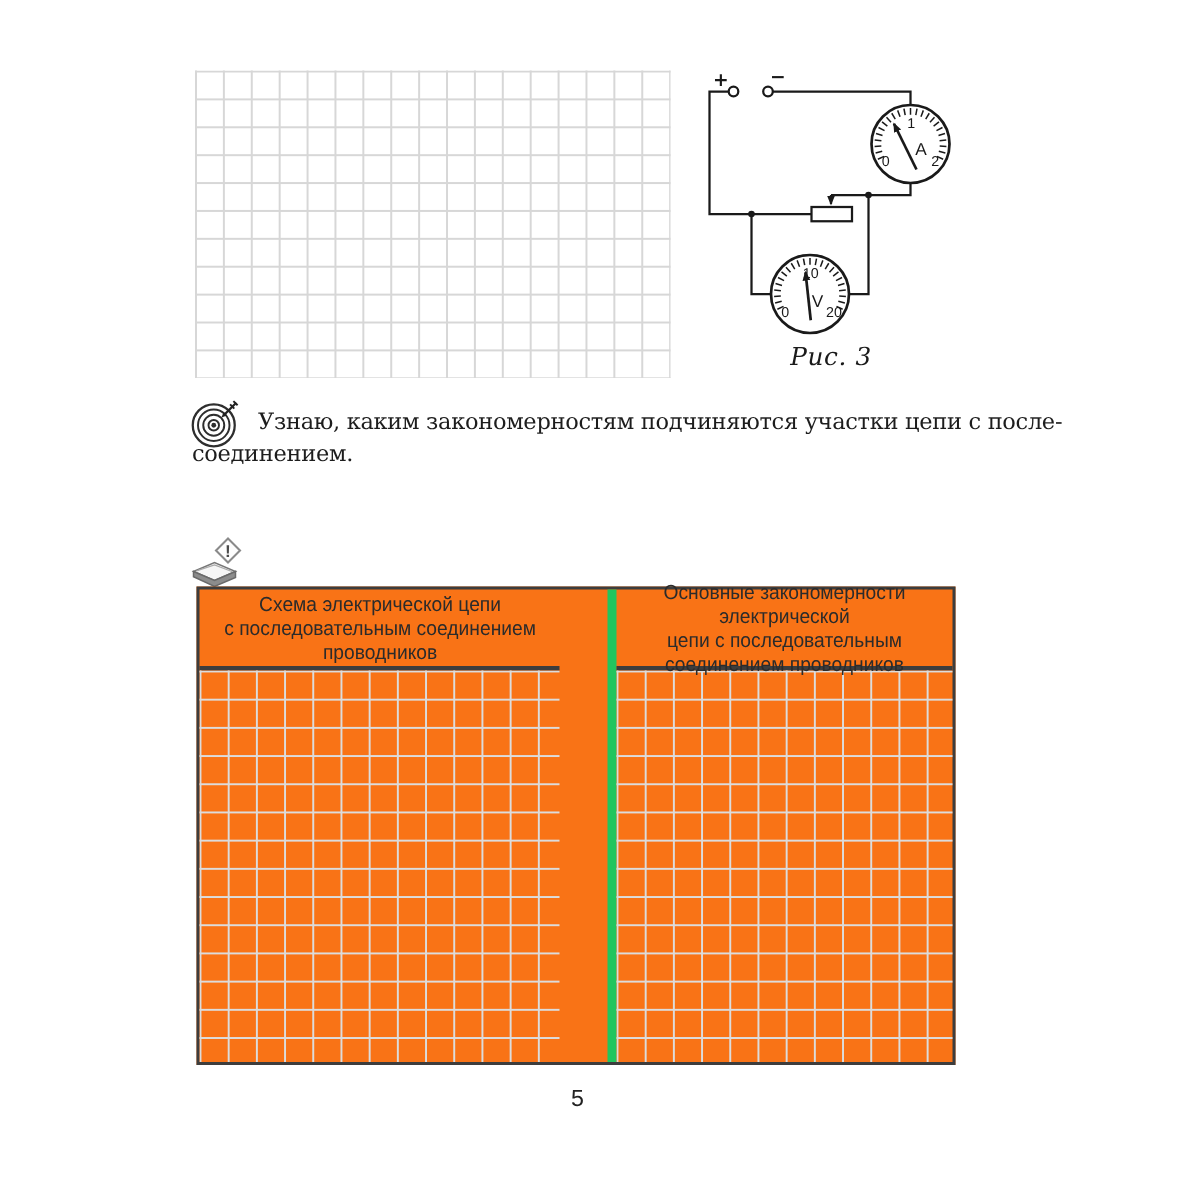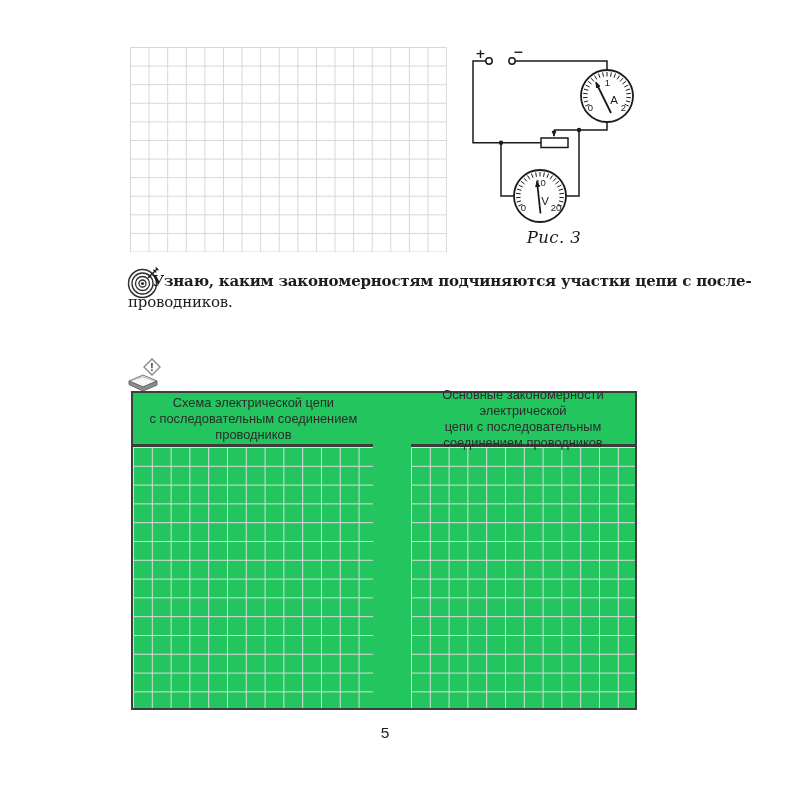--- a/index.html
+++ b/index.html
@@ -26,30 +26,30 @@
   #circuit .dial-unit{font-size:11.5px;}
   #circuit .fig-caption{font-family:"DejaVu Serif",serif;font-style:italic;font-size:16.5px;letter-spacing:.4px;}
 
   
   #goal{
     left:128px;top:271px;width:509px;
     font-family:"DejaVu Serif",serif;font-size:15px;line-height:21px;
     letter-spacing:-0.2px;color:#1d1d1d;
   }
   .goal-line{white-space:nowrap;text-align:justify;text-align-last:justify;}
-  .goal-line:first-child{padding-left:24px;font-weight:bold;}
+  .goal-line:first-child{padding-left:44px;}
   .goal-line:last-child{text-align-last:left;}
 
   #goal-icon{left:127px;top:265px;}
   #task-icon{left:125px;top:357px;}
 
   
   #task-table{
     left:131px;top:391px;width:506px;height:319px;
-    border:2px solid #3d3d3d;box-sizing:border-box;display:flex;background:#22c55e;
+    border:2px solid #3d3d3d;box-sizing:border-box;display:flex;background:#f97316;
   }
   .t-col{display:flex;flex-direction:column;min-width:0;}
   .t-col-left{width:240px;}
   .t-col-right{flex:1;border-left:6px solid #22c55e;margin-left:32px;}
   .t-hdr{
     height:51px;border-bottom:3px solid #3d3d3d;flex:0 0 auto;
     display:flex;align-items:center;justify-content:center;
     text-align:center;font-size:13.5px;line-height:16px;color:#2b2b2b;
   }
   .t-hdr span{white-space:pre-line;display:inline-block;transform:scaleX(0.95);}
@@ -171,21 +171,21 @@
   </g>
   <circle cx="15.5" cy="18.5" r="1.6" fill="#2e2e2e"></circle>
   <line x1="22" y1="12" x2="30.5" y2="3.5" stroke="#222" stroke-width="1.5"></line>
   <polygon points="20.5,13.5 24.4,11.8 22.2,9.6" fill="#222"></polygon>
   <line x1="26.4" y1="4.6" x2="29.2" y2="7.4" stroke="#222" stroke-width="1.3"></line>
   <line x1="28.6" y1="2.4" x2="31.4" y2="5.2" stroke="#222" stroke-width="1.3"></line>
 </svg>
 
 <div class="abs" id="goal">
   <div class="goal-line">Узнаю, каким закономерностям подчиняются участки цепи с после-</div>
-  <div class="goal-line">проводников.</div>
+  <div class="goal-line">соединением.</div>
 </div>
 
 <svg class="abs" id="task-icon" width="42" height="40" viewBox="0 0 42 40">
   <polygon points="27,2 35,10 27,18 19,10" fill="#fdfdfd" stroke="#8a8a8a" stroke-width="1.4"></polygon>
   <text x="27" y="14.2" text-anchor="middle" font-family="Liberation Sans, sans-serif" font-size="11.5" font-weight="bold" fill="#4a4a4a">!</text>
   <polygon points="4,24 18,18 32,24 18,30" fill="#f6f6f6" stroke="#777" stroke-width="1"></polygon>
   <polyline points="6,23.6 18,19.6 30,24.2" fill="none" stroke="#aaa" stroke-width="0.8"></polyline>
   <polygon points="4,24 4,27.5 18,34 32,28 32,24 18,30" fill="#8c8c8c" stroke="#6a6a6a" stroke-width="1"></polygon>
 </svg>
 

